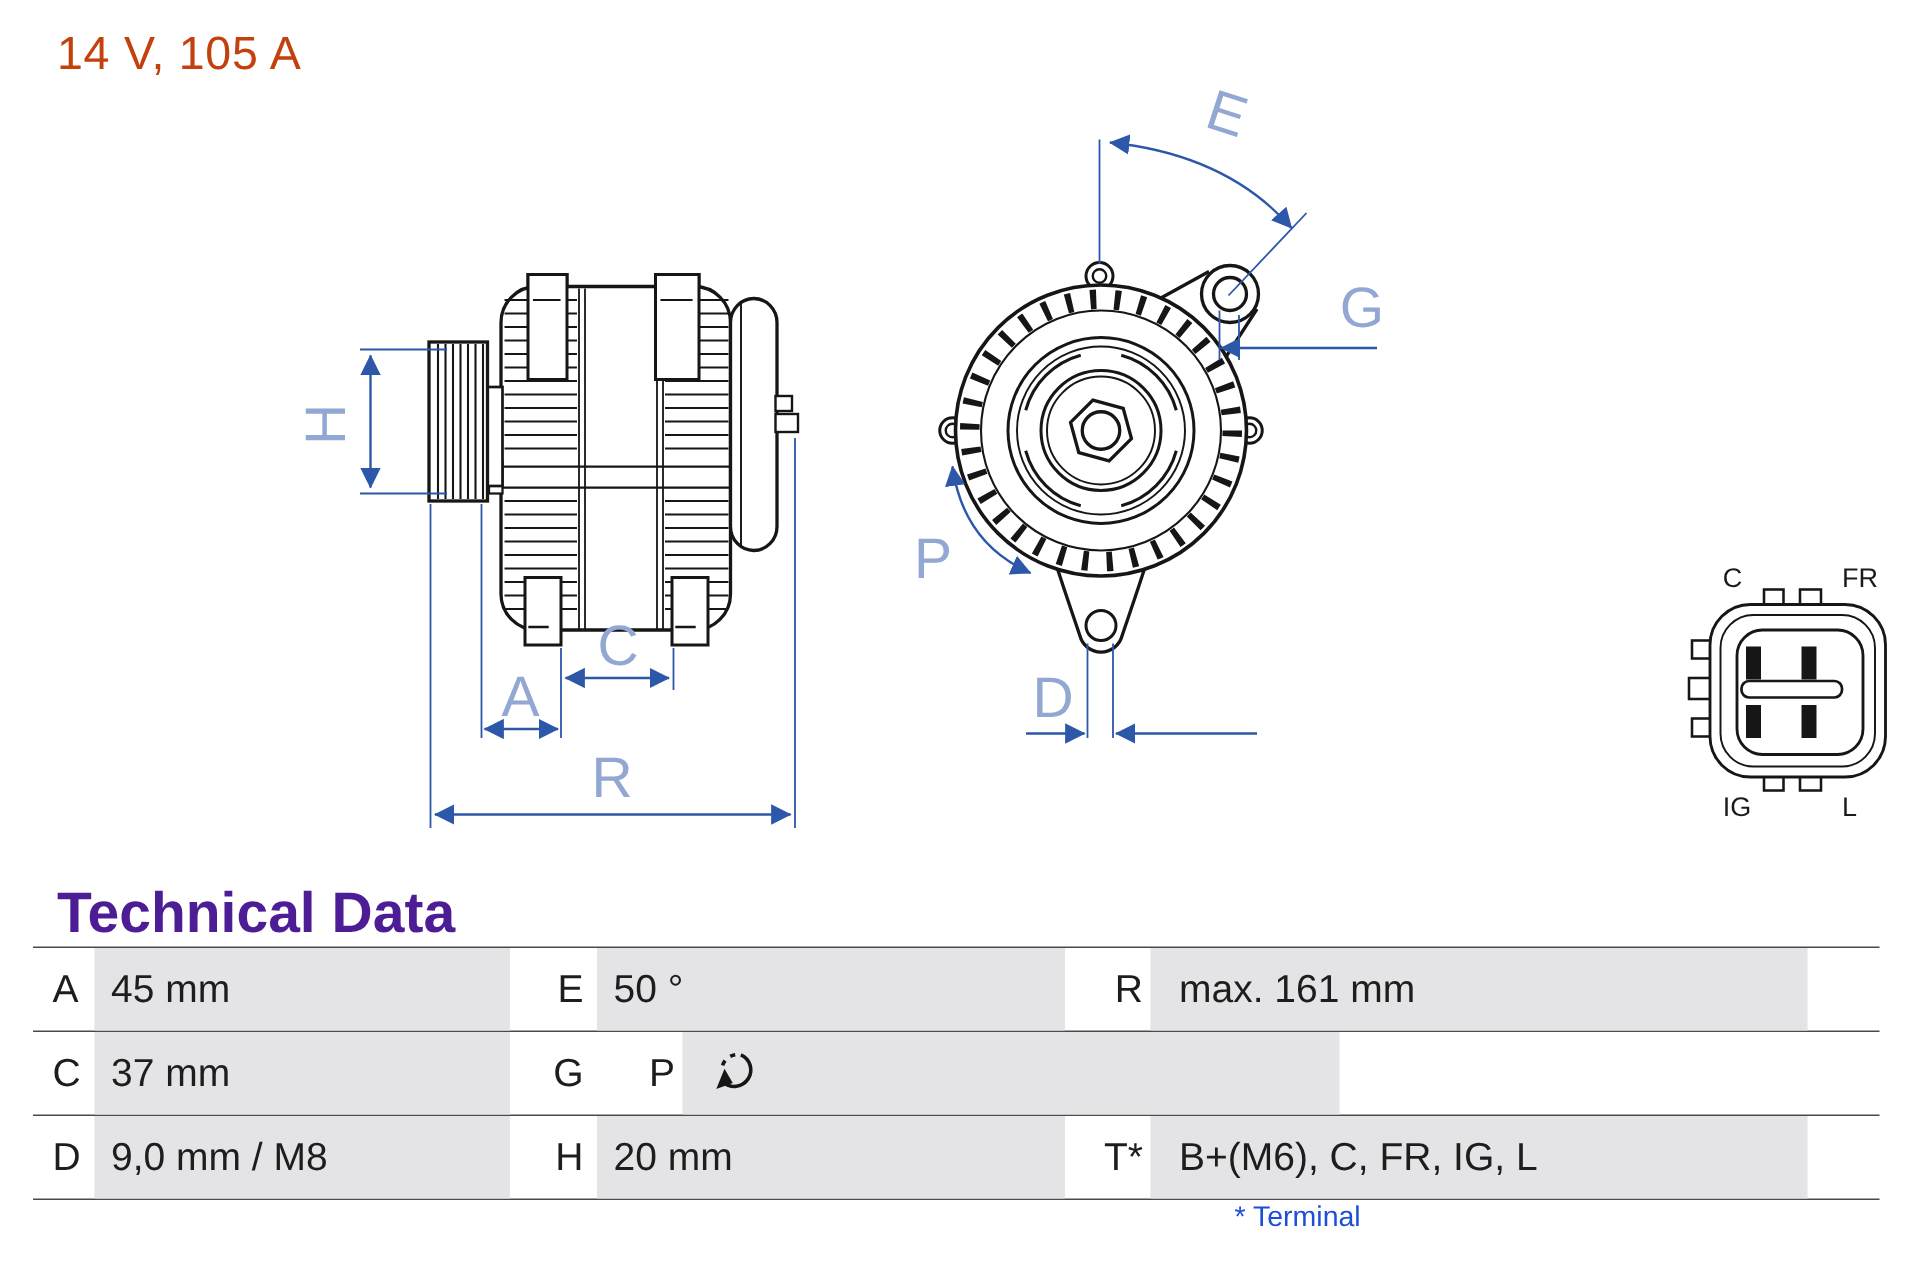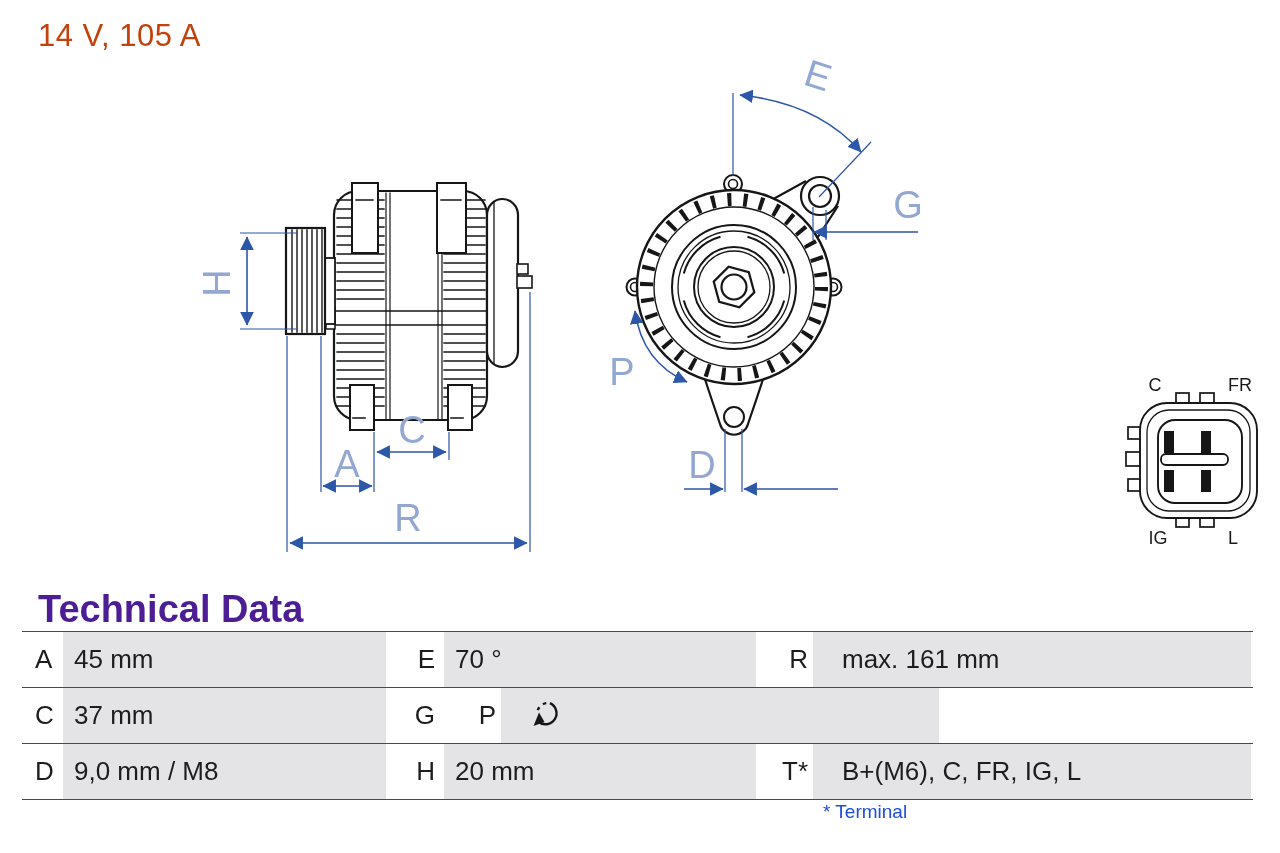--- a/index.html
+++ b/index.html
@@ -7,25 +7,25 @@
   .page-title{position:absolute;left:38px;top:18px;font-size:31px;letter-spacing:.5px;color:#c2410c;}
   #drawing{position:absolute;left:0;top:0;}
 
   
   .td-heading{position:absolute;left:38px;top:588px;font-size:38px;font-weight:bold;color:#4c1d95;text-align:center;}
   .td-table{position:absolute;left:22px;top:631px;width:1231px;}
   .td-row{display:flex;height:55px;border-top:1px solid #4a4a4a;}
   .td-row.last{border-bottom:1px solid #4a4a4a;}
   .cell{display:flex;align-items:center;font-size:26px;color:#1d1d1d;}
   .k1{width:41px;padding-left:13px;box-sizing:border-box;}
-  .v1{width:323px;background:#e4e4e6;padding-left:11px;box-sizing:border-box;}
+  .v1{width:277px;background:#e4e4e6;padding-left:11px;box-sizing:border-box;}
   .k2{width:58px;justify-content:flex-end;padding-right:9px;box-sizing:border-box;}
   .v2{width:312px;background:#e4e4e6;padding-left:11px;box-sizing:border-box;}
   .k3{width:57px;justify-content:flex-end;padding-right:5px;box-sizing:border-box;}
-  .v3{width:438px;background:#e4e4e6;padding-left:29px;box-sizing:border-box;}
+  .v3{width:438px;background:#e4e4e6;padding-left:19px;box-sizing:border-box;}
   .footnote{position:absolute;left:823px;top:801px;font-size:19px;color:#1d4ed8;}
 
   
   .blk{stroke:#161616;fill:#ffffff;}
   .blkl{stroke:#161616;fill:none;}
   .dim{stroke:#2d57a8;stroke-width:1.6;fill:none;}
   .ext{stroke:#2d57a8;stroke-width:1.2;fill:none;}
   .lbl{fill:#92a8d2;font-size:38px;font-family:"Liberation Sans",sans-serif;}
   .clbl{fill:#1a1a1a;font-size:18px;font-family:"Liberation Sans",sans-serif;}
 </style>
@@ -178,21 +178,21 @@
   </g>
 </svg>
 
 <div class="td-heading">Technical Data</div>
 
 <div class="td-table">
   <div class="td-row">
     <div class="cell k1">A</div>
     <div class="cell v1">45 mm</div>
     <div class="cell k2">E</div>
-    <div class="cell v2">70 °</div>
+    <div class="cell v2">50 °</div>
     <div class="cell k3">R</div>
     <div class="cell v3">max. 161 mm</div>
   </div>
   <div class="td-row">
     <div class="cell k1">C</div>
     <div class="cell v1">37 mm</div>
     <div class="cell k2">G</div>
     <div class="cell k3">P</div>
     <div class="cell v3">
       <svg width="38" height="36" viewBox="0 0 38 36">

